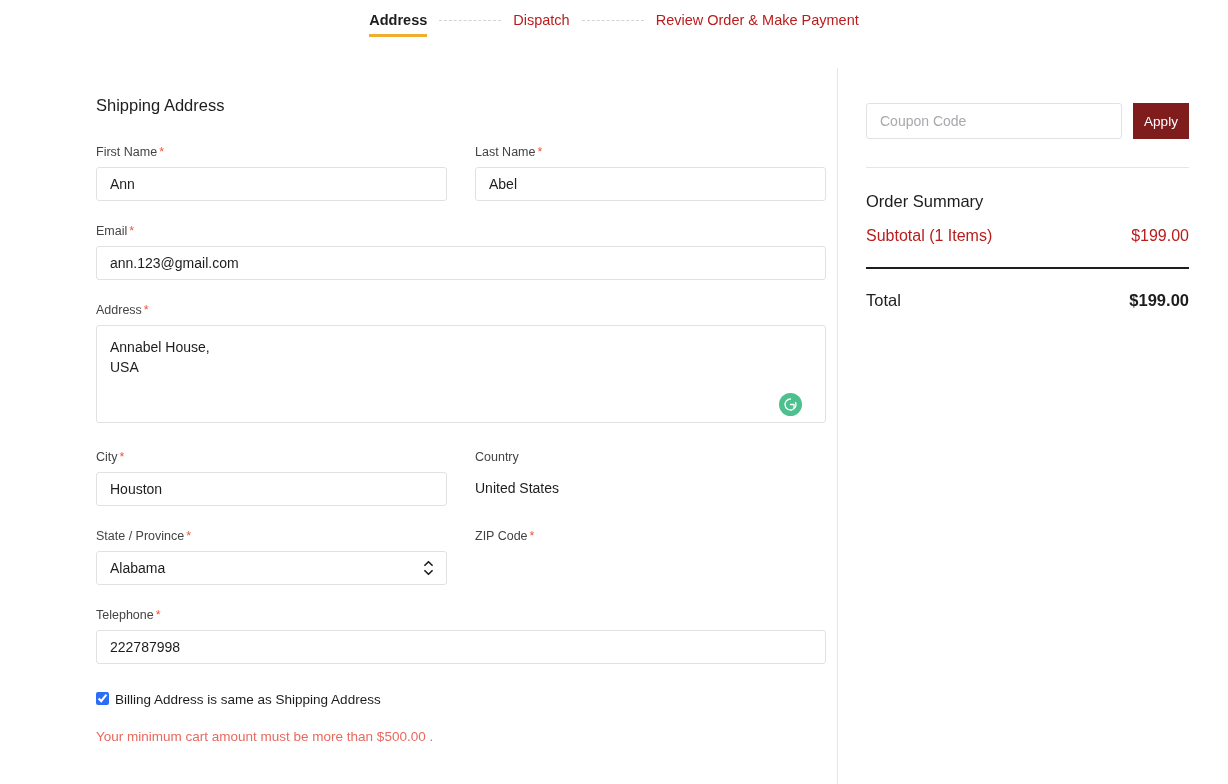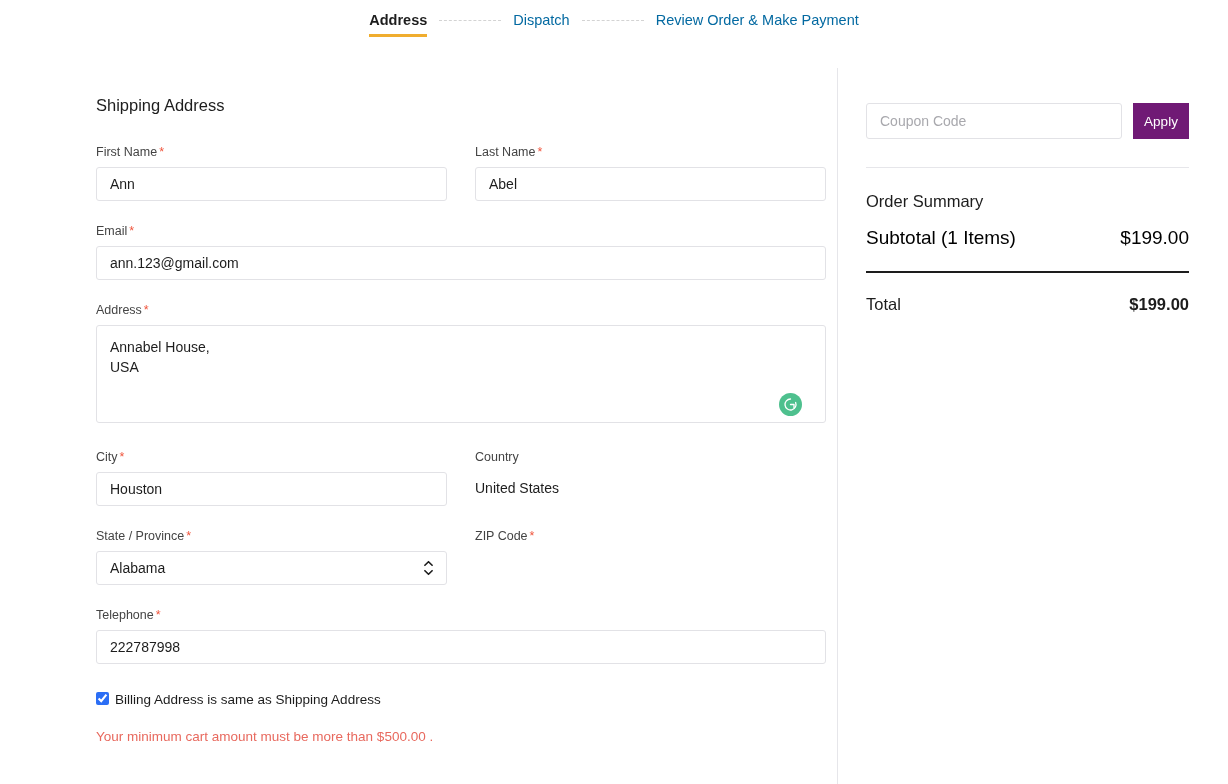--- a/index.html
+++ b/index.html
@@ -35,21 +35,21 @@
     line-height: 18px;
     padding: 0 0 8px 0;
     position: relative;
     white-space: nowrap;
   }
   .step.active {
     color: #1d1d1d;
     font-weight: 700;
   }
   .step.inactive {
-    color: #0369a1;
+    color: #b91c1c;
     font-weight: 400;
   }
   .step.active::after {
     content: "";
     position: absolute;
     left: 0; right: 0;
     bottom: 0;
     height: 3px;
     background: #f0ad2e;
   }
@@ -206,21 +206,21 @@
     font-size: 14px;
     color: #a16207;
     padding: 0 13px;
     outline: none;
   }
   .coupon-input::placeholder { color: #a8a8ad; }
   .apply-btn {
     width: 56px;
     height: 36px;
     margin-left: 11px;
-    background: #701a75;
+    background: #7f1d1d;
     border: none;
     color: #fff;
     font-family: "Liberation Sans", sans-serif;
     font-size: 13.5px;
     cursor: pointer;
   }
   .divider-h {
     height: 1px;
     background: #e6e6ea;
     margin: 28px 0 0 0;
@@ -228,22 +228,22 @@
   .summary-title {
     font-size: 16.5px;
     font-weight: 400;
     color: #1d1d1d;
     margin: 24px 0 16px 0;
   }
   .summary-row {
     display: flex;
     justify-content: space-between;
     align-items: center;
-    font-size: 19px;
-    color: #000000;
+    font-size: 16px;
+    color: #b91c1c;
   }
   .rule-dark {
     height: 2px;
     background: #1d1d1d;
     margin: 22px 0 0 0;
   }
   .total-row {
     display: flex;
     justify-content: space-between;
     align-items: baseline;

